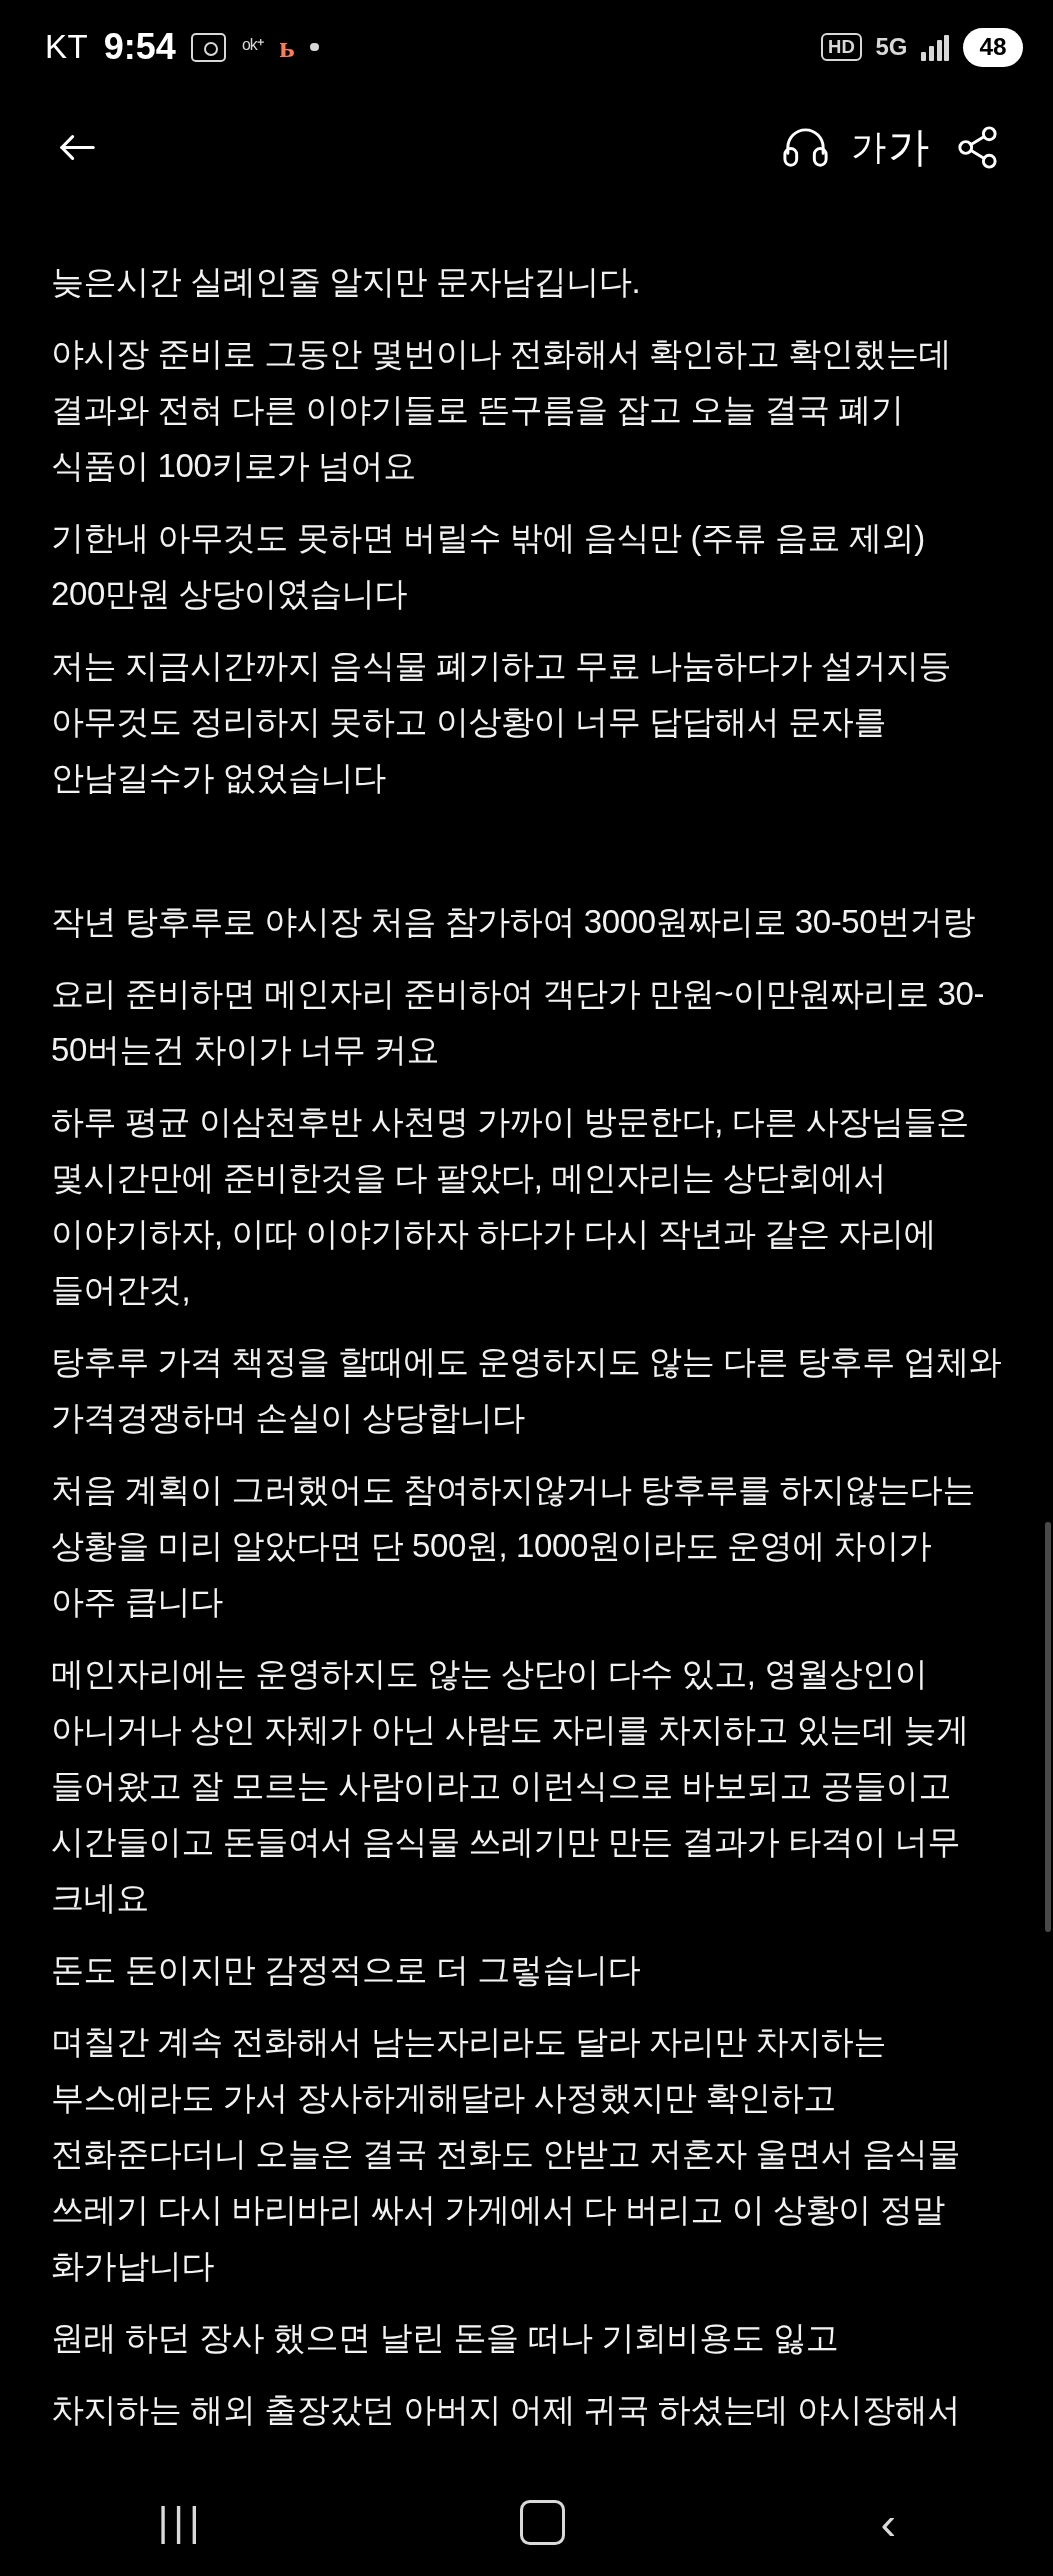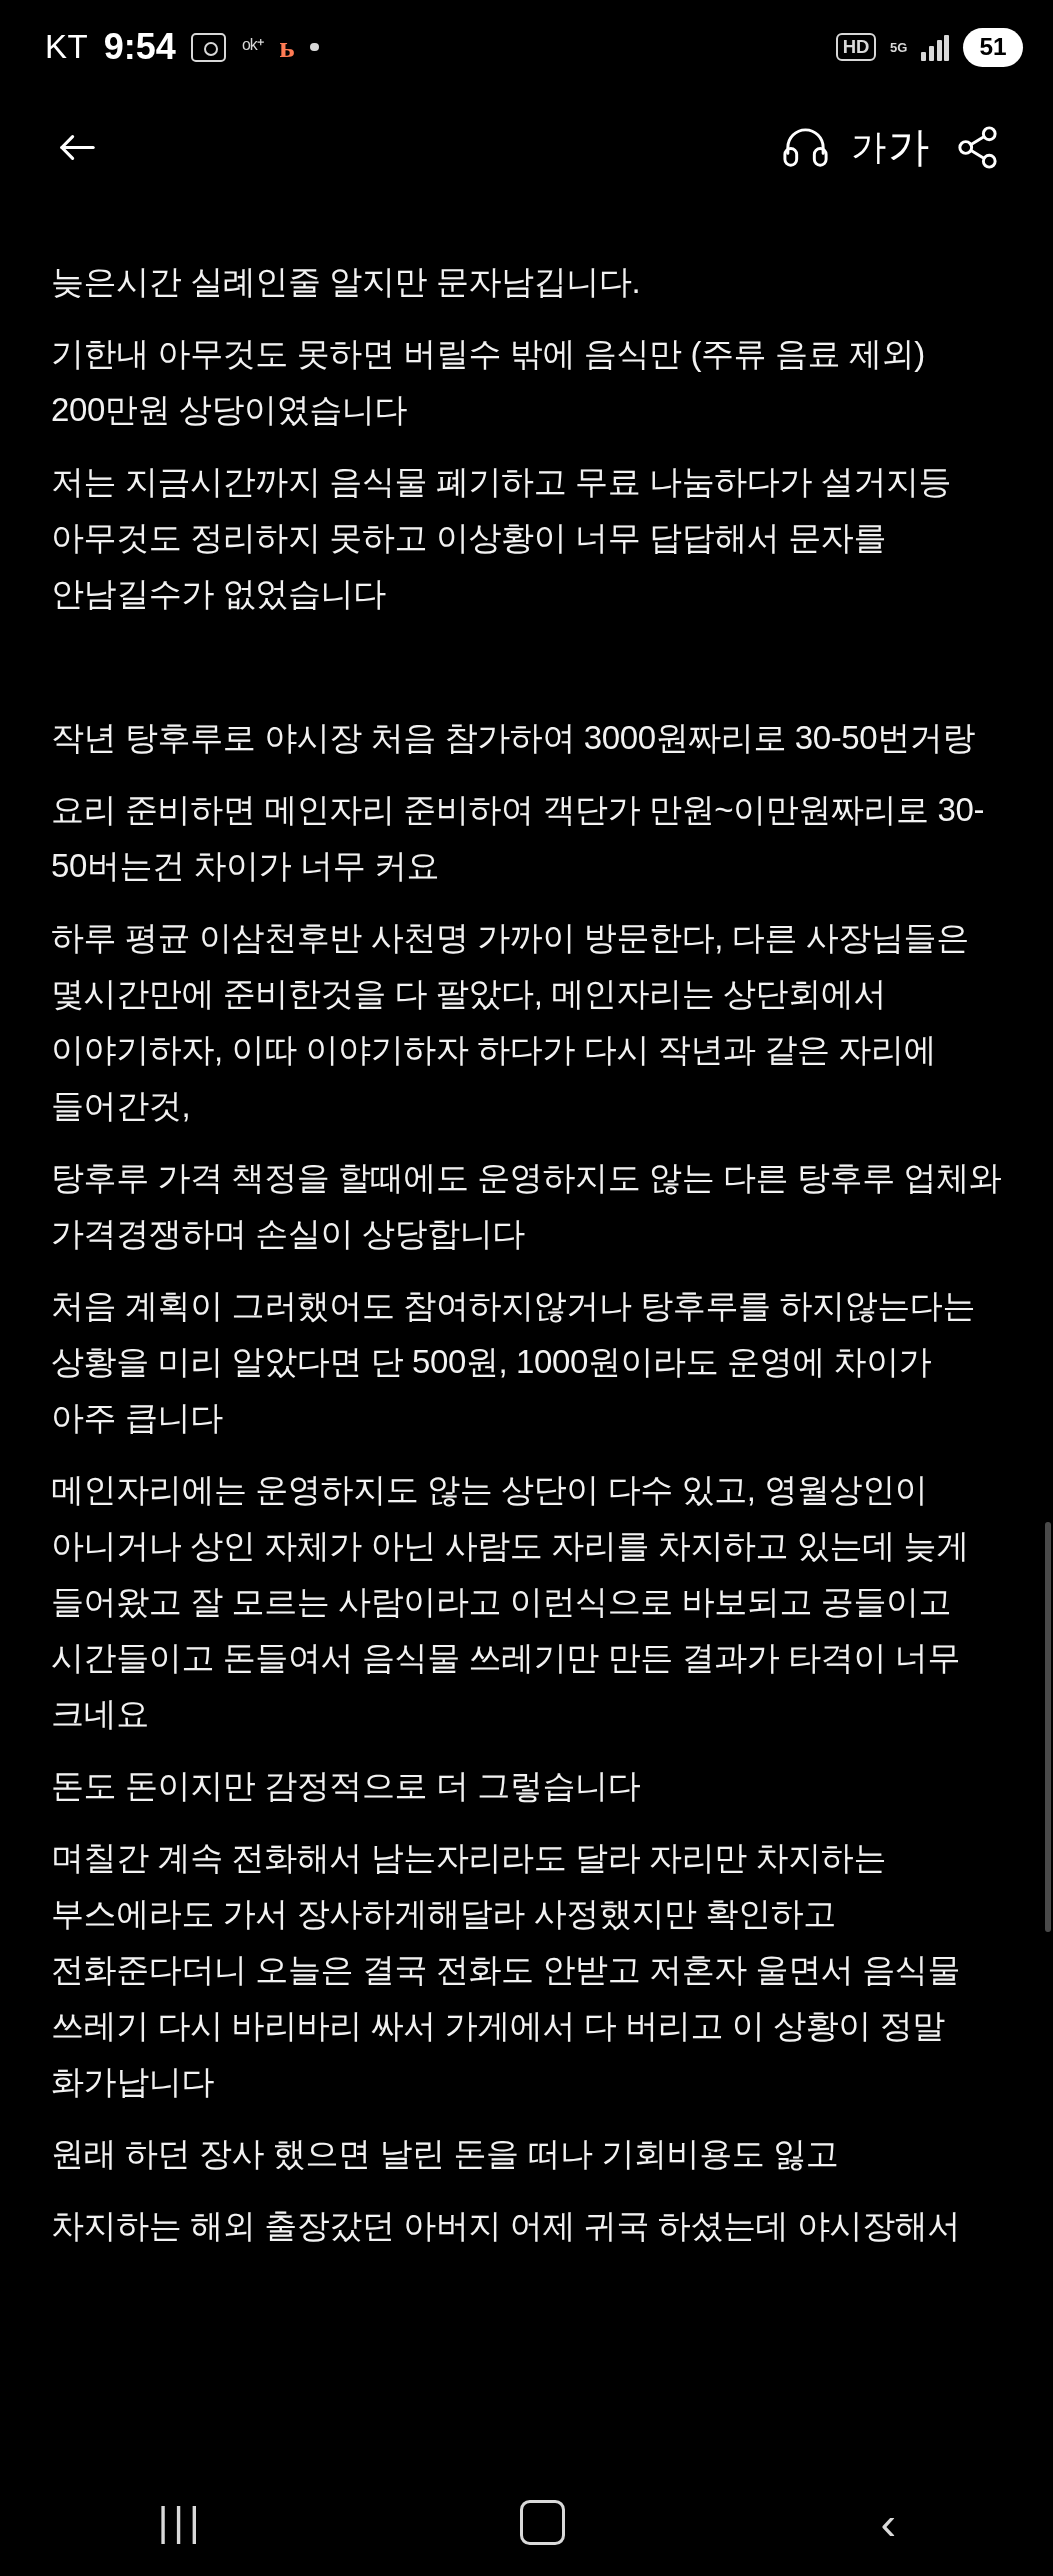--- a/index.html
+++ b/index.html
@@ -91,21 +91,21 @@
     border: 2.4px solid #d8d8d8;
     border-radius: 5.9px;
     font-size: 18.5px;
     padding: 1px 4.9px;
     line-height: 1.15;
     color: #d8d8d8;
     font-weight: bold;
     margin-left: 40px;
   }
   .fiveg {
-    font-size: 13px;
+    font-size: 24px;
     color: #d8d8d8;
     font-weight: bold;
     line-height: 1.0;
     text-align: center;
   }
   .signal {
     display: flex;
     align-items: flex-end;
     gap: 2.9px;
     height: 27px;
@@ -230,21 +230,21 @@
   </div>
   <div class="status-right">
     <span class="hd-badge">HD</span>
     <span class="fiveg">5G</span>
     <span class="signal">
         <i></i>
         <i></i>
         <i></i>
         <i></i>
       </span>
-    <span class="battery">51</span>
+    <span class="battery">48</span>
   </div>
 </div>
 
 <div class="toolbar">
   <div class="tb-btn">
     <svg width="47" height="47" viewBox="0 0 48 48" fill="none" stroke="#ffffff" stroke-width="3.2" stroke-linecap="round" stroke-linejoin="round">
       <path d="M40 24H8"></path>
         <path d="M19 13L8 24l11 11"></path>
     </svg>
   </div>
@@ -266,20 +266,21 @@
       <circle cx="13" cy="25" r="6"></circle>
       <circle cx="37" cy="39" r="6"></circle>
       <path d="M18.5 22L31.5 14"></path>
       <path d="M18.5 28L31.5 36"></path>
     </svg>
   </div>
 </div>
 
 <div class="article">
   <p>늦은시간 실례인줄 알지만 문자남깁니다.</p>
+  <p>야시장 준비로 그동안 몇번이나 전화해서 확인하고 확인했는데 결과와 전혀 다른 이야기들로 뜬구름을 잡고 오늘 결국 폐기 식품이 100키로가 넘어요</p>
   <p>기한내 아무것도 못하면 버릴수 밖에 음식만 (주류 음료 제외) 200만원 상당이였습니다</p>
   <p>저는 지금시간까지 음식물 폐기하고 무료 나눔하다가 설거지등 아무것도 정리하지 못하고 이상황이 너무 답답해서 문자를 안남길수가 없었습니다</p>
   <p class="gap"></p>
   <p>작년 탕후루로 야시장 처음 참가하여 3000원짜리로 30-50번거랑</p>
   <p>요리 준비하면 메인자리 준비하여 객단가 만원~이만원짜리로 30-50버는건 차이가 너무 커요</p>
   <p>하루 평균 이삼천후반 사천명 가까이 방문한다, 다른 사장님들은 몇시간만에 준비한것을 다 팔았다, 메인자리는 상단회에서 이야기하자, 이따 이야기하자 하다가 다시 작년과 같은 자리에 들어간것,</p>
   <p>탕후루 가격 책정을 할때에도 운영하지도 않는 다른 탕후루 업체와 가격경쟁하며 손실이 상당합니다</p>
   <p>처음 계획이 그러했어도 참여하지않거나 탕후루를 하지않는다는 상황을 미리 알았다면 단 500원, 1000원이라도 운영에 차이가 아주 큽니다</p>
   <p>메인자리에는 운영하지도 않는 상단이 다수 있고, 영월상인이 아니거나 상인 자체가 아닌 사람도 자리를 차지하고 있는데 늦게 들어왔고 잘 모르는 사람이라고 이런식으로 바보되고 공들이고 시간들이고 돈들여서 음식물 쓰레기만 만든 결과가 타격이 너무 크네요</p>
   <p>돈도 돈이지만 감정적으로 더 그렇습니다</p>

